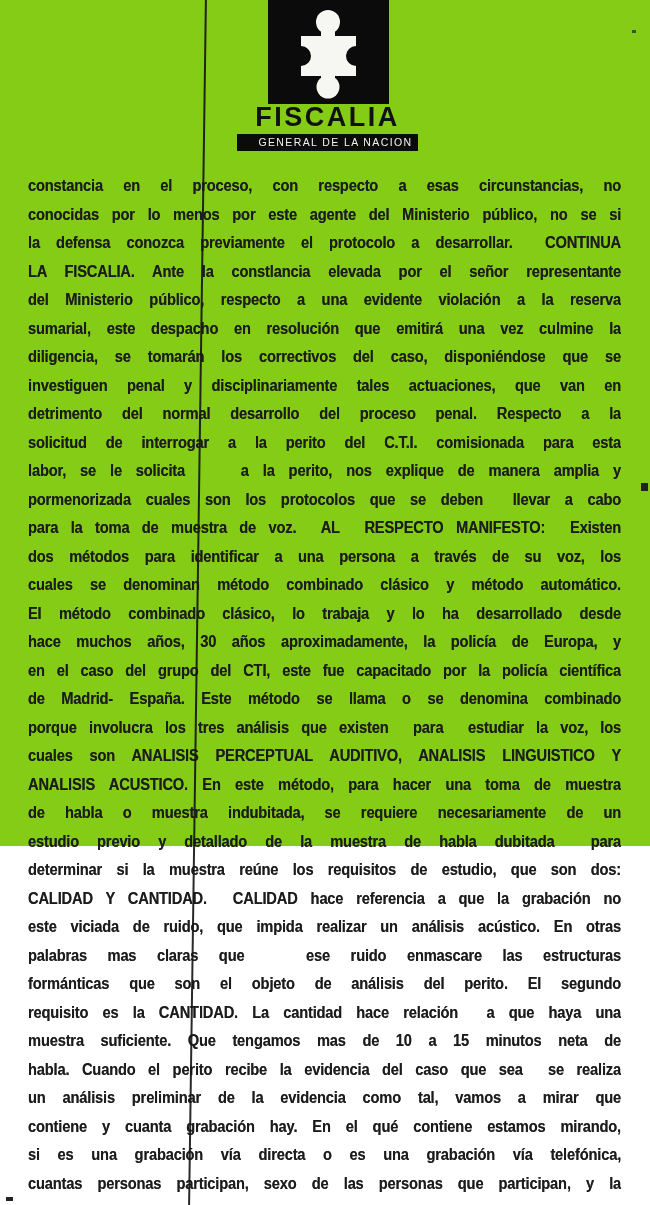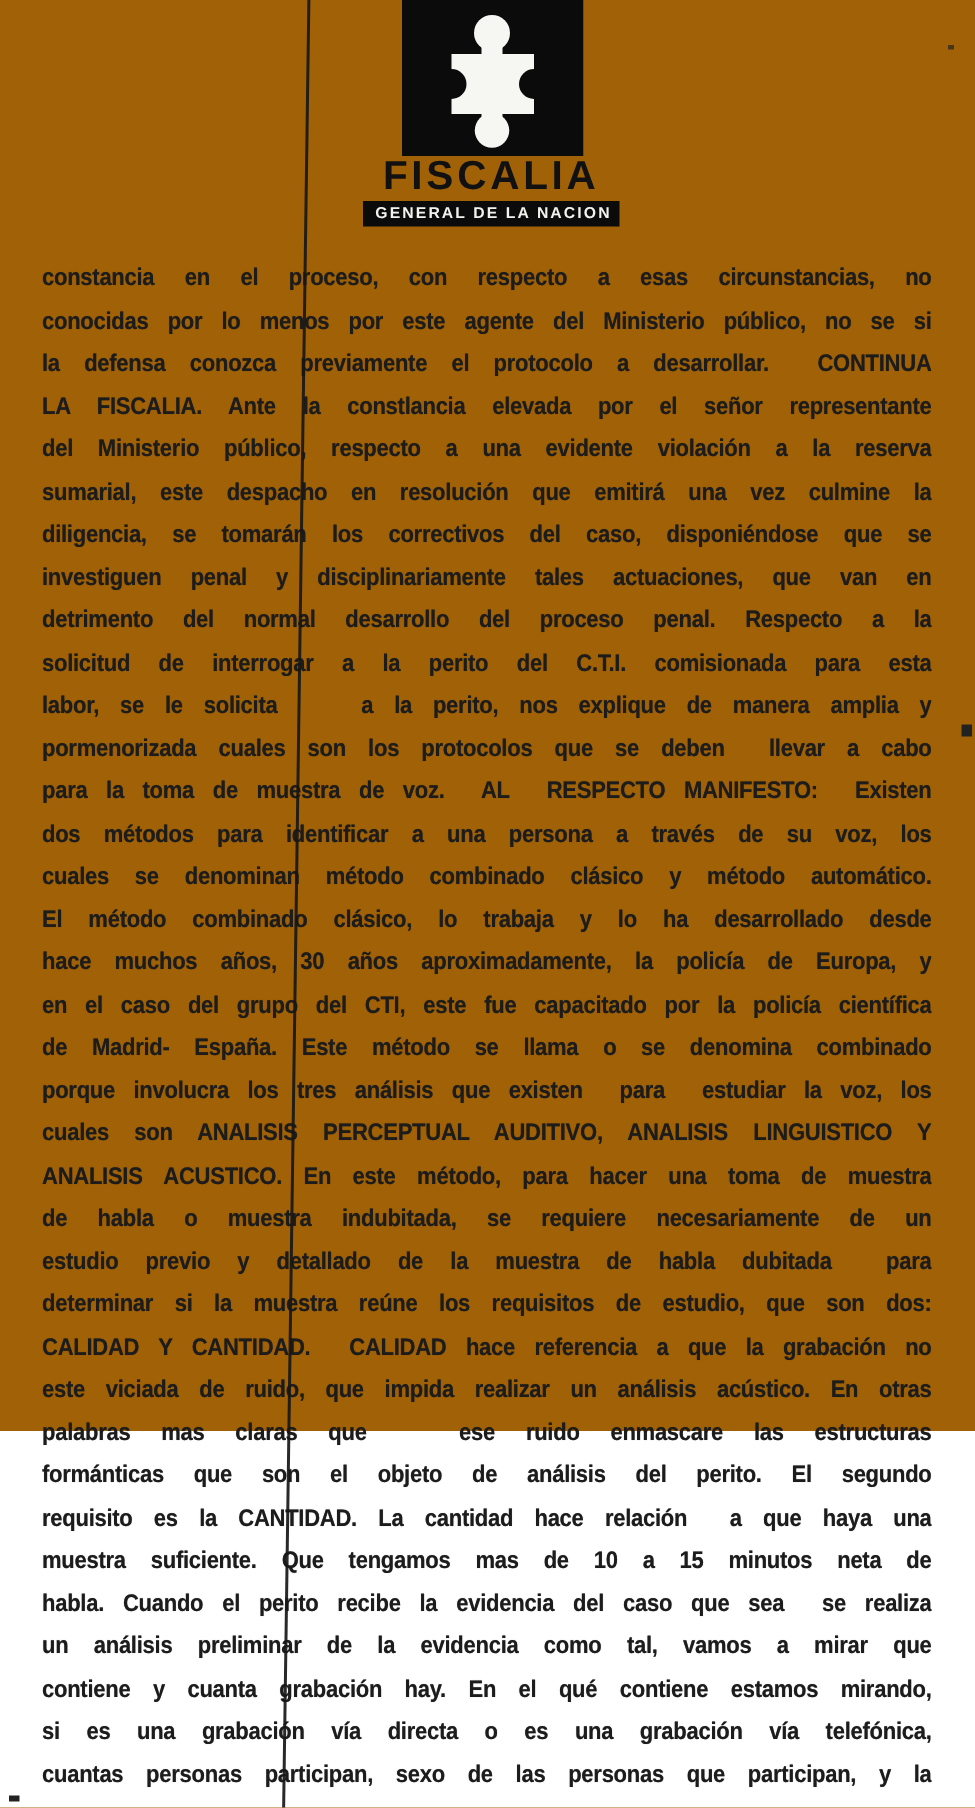--- a/index.html
+++ b/index.html
@@ -5,22 +5,22 @@
   html, body { margin: 0; padding: 0; }
   body {
     width: 650px; height: 1205px;
     background: #ffffff;
     overflow: hidden;
     font-family: "Liberation Sans", sans-serif;
     position: relative;
   }
   .page {
     position: relative;
-    width: 650px; height: 954px;
-    background: #a16207;
+    width: 650px; height: 846px;
+    background: #84cc16;
   }
   
   .fold-line {
     position: absolute;
     left: 205px; top: -6px;
     width: 2px; height: 1220px;
     background: #171717;
     transform: rotate(0.8deg);
     transform-origin: top left;
     opacity: 0.92;
@@ -49,23 +49,23 @@
     letter-spacing: 2.5px;
     color: #111111;
     line-height: 1.0;
   }
   .logo-subtitle {
     margin-top: 3px;
     margin-left: 5px;
     background: #0b0b0b;
     color: #f2f2ee;
     font-size: 10.5px;
-    font-weight: 700;
+    font-weight: 400;
     letter-spacing: 1.4px;
-    padding: 3px 5px 3px 8px;
+    padding: 3px 5px 3px 21px;
     line-height: 1;
   }
   
   .body-text {
     position: absolute;
     top: 172px;
     left: 28px;
     width: 646px;
     transform: scaleX(0.918);
     transform-origin: 0 0;

